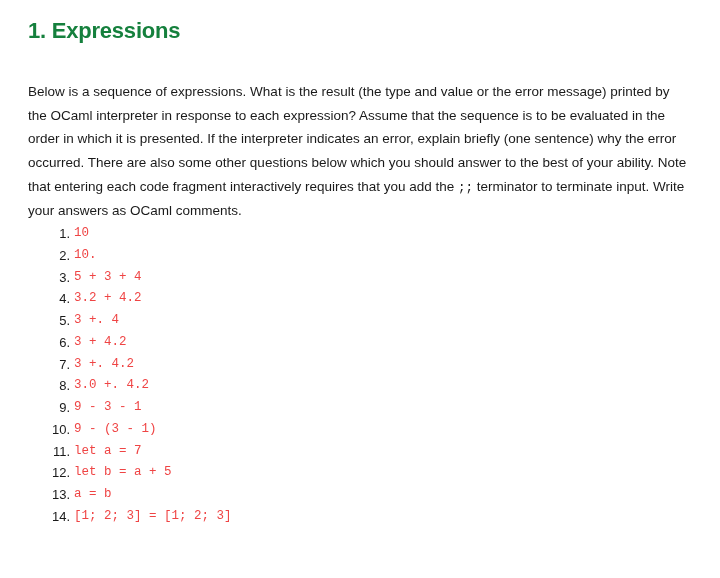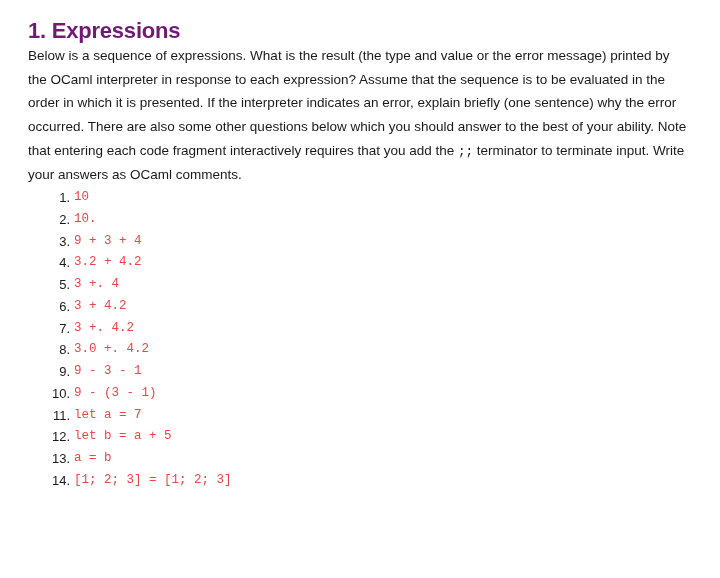--- a/index.html
+++ b/index.html
@@ -12,21 +12,22 @@
       background: #ffffff;
       color: #1a1a1a;
       width: 720px;
       height: 578px;
       padding: 18px 28px 18px 28px;
       overflow: hidden;
     }
     .heading {
       font-size: 22px;
       font-weight: 700;
-      color: #701a75;
+      color: #15803d;
+      margin-bottom: 36px;
       letter-spacing: -0.01em;
     }
     .intro {
       font-size: 13.5px;
       line-height: 1.75;
       color: #1a1a1a;
     }
     .intro code {
       font-family: "SFMono-Regular", Consolas, "Liberation Mono", Menlo, monospace;
       font-size: 12.5px;
@@ -62,21 +63,21 @@
 
 <h1 class="heading">1. Expressions</h1>
 
 <p class="intro">
   <span>Below is a sequence of expressions. What is the result (the type and value or the error message) printed by the OCaml interpreter in response to each expression? Assume that the sequence is to be evaluated in the order in which it is presented. If the interpreter indicates an error, explain briefly (one sentence) why the error occurred. There are also some other questions below which you should answer to the best of your ability. Note that entering each code fragment interactively requires that you add the </span><code>;;</code><span> terminator to terminate input. Write your answers as OCaml comments.</span>
 </p>
 
 <ol class="expr-list">
   <li class="expr-item">10</li>
   <li class="expr-item">10.</li>
-  <li class="expr-item">9 + 3 + 4</li>
+  <li class="expr-item">5 + 3 + 4</li>
   <li class="expr-item">3.2 + 4.2</li>
   <li class="expr-item">3 +. 4</li>
   <li class="expr-item">3 + 4.2</li>
   <li class="expr-item">3 +. 4.2</li>
   <li class="expr-item">3.0 +. 4.2</li>
   <li class="expr-item">9 - 3 - 1</li>
   <li class="expr-item">9 - (3 - 1)</li>
   <li class="expr-item">let a = 7</li>
   <li class="expr-item">let b = a + 5</li>
   <li class="expr-item">a = b</li>

